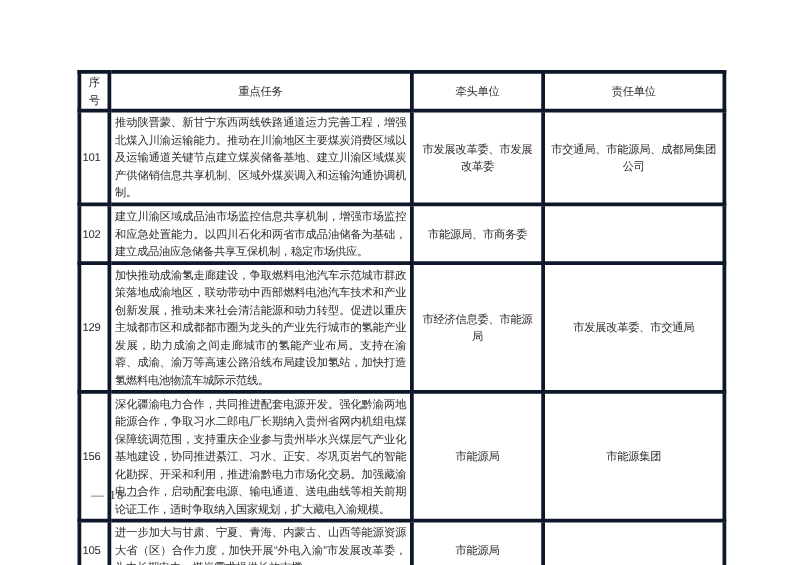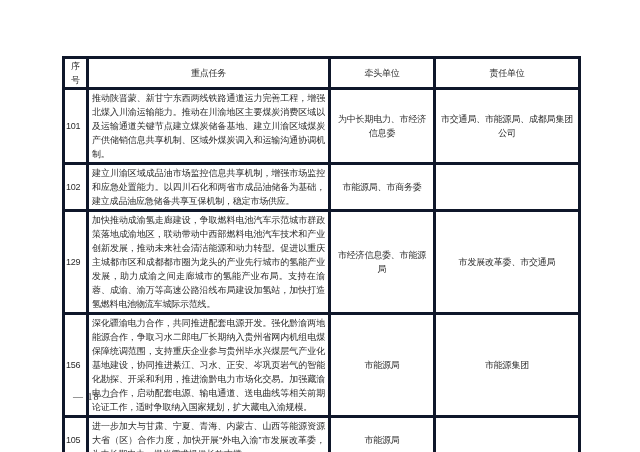--- a/index.html
+++ b/index.html
@@ -88,21 +88,21 @@
         <th>序号</th>
         <th>重点任务</th>
         <th>牵头单位</th>
         <th>责任单位</th>
       </tr>
     </thead>
     <tbody id="table-body">
         <tr>
           <td class="cell-no">101</td>
           <td class="cell-task">推动陕晋蒙、新甘宁东西两线铁路通道运力完善工程，增强北煤入川渝运输能力。推动在川渝地区主要煤炭消费区域以及运输通道关键节点建立煤炭储备基地、建立川渝区域煤炭产供储销信息共享机制、区域外煤炭调入和运输沟通协调机制。</td>
-          <td class="cell-unit">为中长期电力、市经济信息委</td>
+          <td class="cell-unit">市发展改革委、市发展改革委</td>
           <td class="cell-unit">市交通局、市能源局、成都局集团公司</td>
         </tr>
         <tr>
           <td class="cell-no">102</td>
           <td class="cell-task">建立川渝区域成品油市场监控信息共享机制，增强市场监控和应急处置能力。以四川石化和两省市成品油储备为基础，建立成品油应急储备共享互保机制，稳定市场供应。</td>
           <td class="cell-unit">市能源局、市商务委</td>
           <td class="cell-unit"></td>
         </tr>
         <tr>
           <td class="cell-no">129</td>

